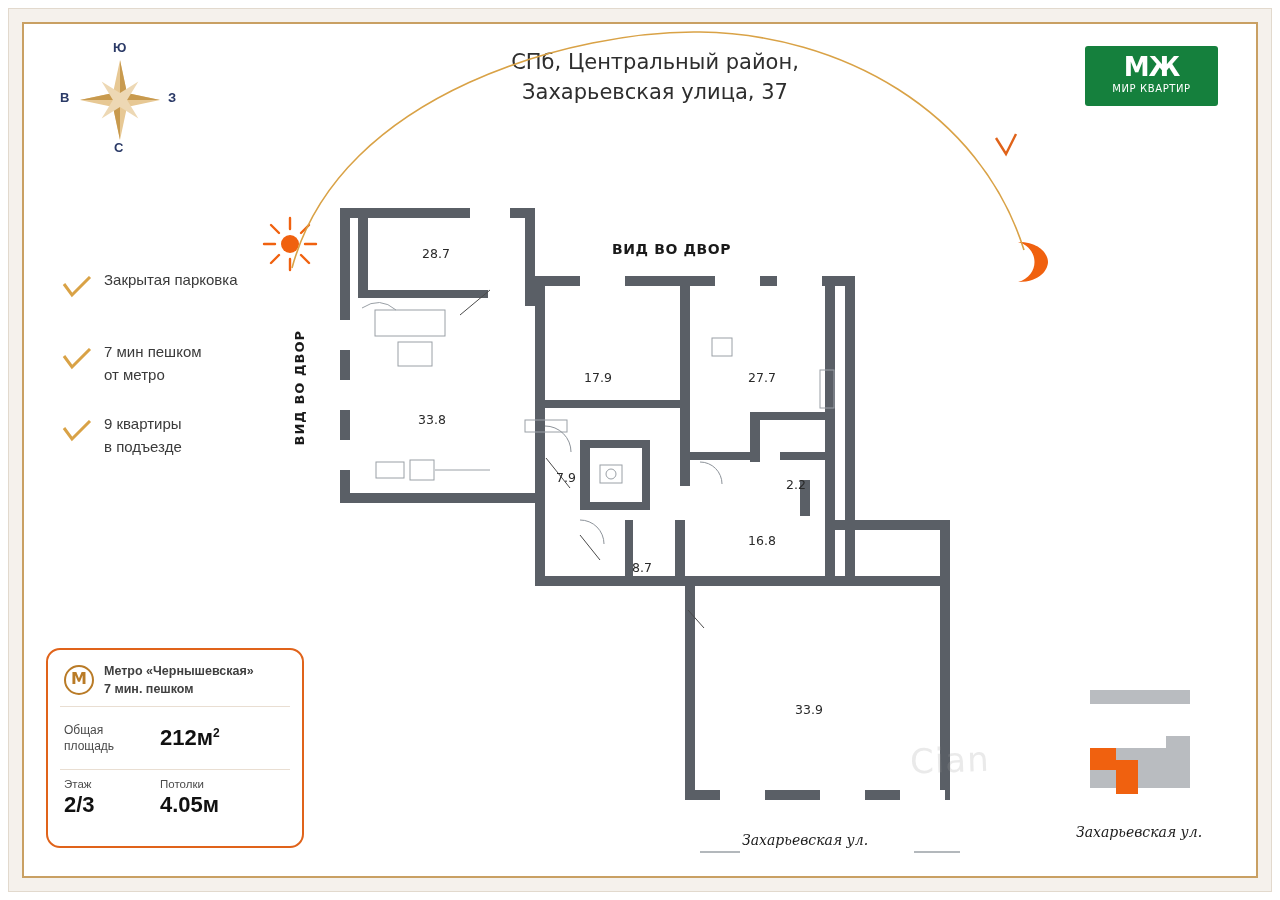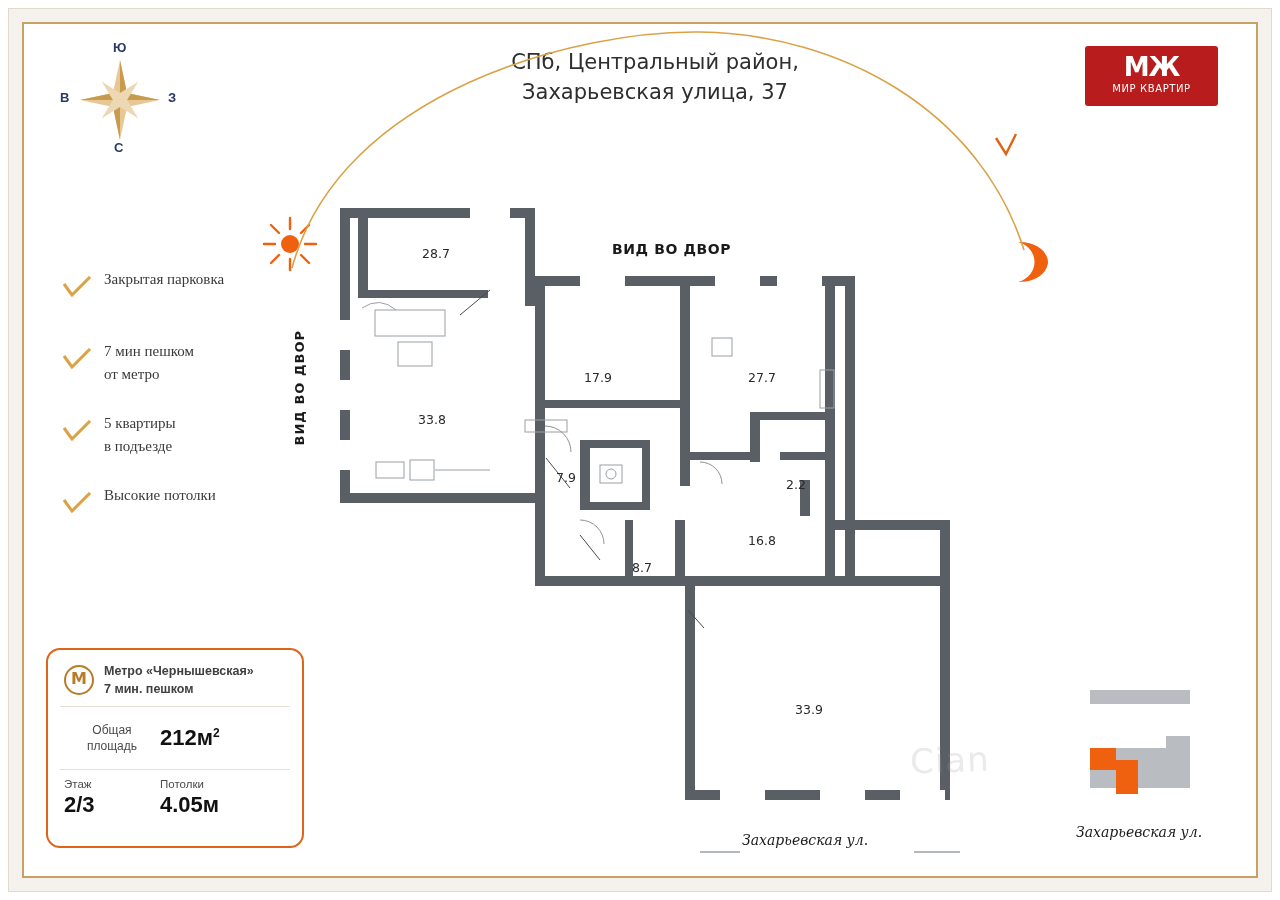--- a/index.html
+++ b/index.html
@@ -64,21 +64,21 @@
     font-size: 21px;
     line-height: 1.42;
     color: #2e2e2e;
     font-family: "DejaVu Sans", sans-serif;
   }
   
   .logo {
     position: absolute;
     right: 62px; top: 46px;
     width: 133px; height: 60px;
-    background: #b91c1c;
+    background: #15803d;
     border-radius: 3px;
     color: #ffffff;
     text-align: center;
   }
   .logo .mark {
     font-size: 26px;
     font-weight: bold;
     letter-spacing: -1px;
     margin-top: 6px;
     font-family: "DejaVu Sans", sans-serif;
@@ -104,21 +104,21 @@
     left: 6px; top: 8px;
     width: 30px; height: 22px;
   }
   .feature .txt {
     position: absolute;
     left: 48px; top: 0px;
     width: 180px;
     font-size: 15px;
     color: #3a3a3a;
     line-height: 1.55;
-    font-family: Liberation Serif, serif;
+    font-family: Liberation Sans, sans-serif;
   }
   
   .card {
     position: absolute;
     left: 46px; top: 648px;
     width: 258px; height: 200px;
     border: 2px solid #e0631a;
     border-radius: 14px;
     background: #ffffff;
     box-sizing: border-box;
@@ -148,21 +148,20 @@
     border: none;
     border-top: 1px solid #e9ded2;
     margin: 0 12px;
   }
   .card .area-row {
     display: flex;
     align-items: center;
     padding: 12px 8px 12px 16px;
     height: 62px;
     box-sizing: border-box;
-    text-align: center;
   }
   .area-label { font-size: 12px; color: #4a4a4a; line-height: 1.35; width: 96px; }
   .area-value { font-size: 22px; font-weight: bold; color: #111; }
   .area-value sup { font-size: 12px; }
   .card .bottom-row {
     display: flex;
     padding: 8px 12px 8px 16px;
   }
   .bottom-col { width: 96px; }
   .bottom-col .cap { font-size: 11.5px; color: #4a4a4a; }
@@ -300,30 +299,22 @@
       </span>
       <span class="txt" style="white-space:pre-line">7 мин пешком
 от метро</span>
     </div>
     <div class="feature">
       <span class="tick">
         <svg width="30" height="22" viewBox="0 0 30 22">
             <polyline points="2,8 10,19 28,1" fill="none" stroke="#d9a246" stroke-width="3"></polyline>
           </svg>
       </span>
-      <span class="txt" style="white-space:pre-line">5 квартиры
+      <span class="txt" style="white-space:pre-line">9 квартиры
 в подъезде</span>
-    </div>
-    <div class="feature">
-      <span class="tick">
-        <svg width="30" height="22" viewBox="0 0 30 22">
-            <polyline points="2,8 10,19 28,1" fill="none" stroke="#d9a246" stroke-width="3"></polyline>
-          </svg>
-      </span>
-      <span class="txt">Высокие потолки</span>
     </div>
   </div>
 
   <div class="card">
     <div class="metro-row">
       <div class="metro-badge">М</div>
       <div class="metro-txt">
         <div>Метро «Чернышевская»</div>
         <div>7 мин. пешком</div>
       </div>

